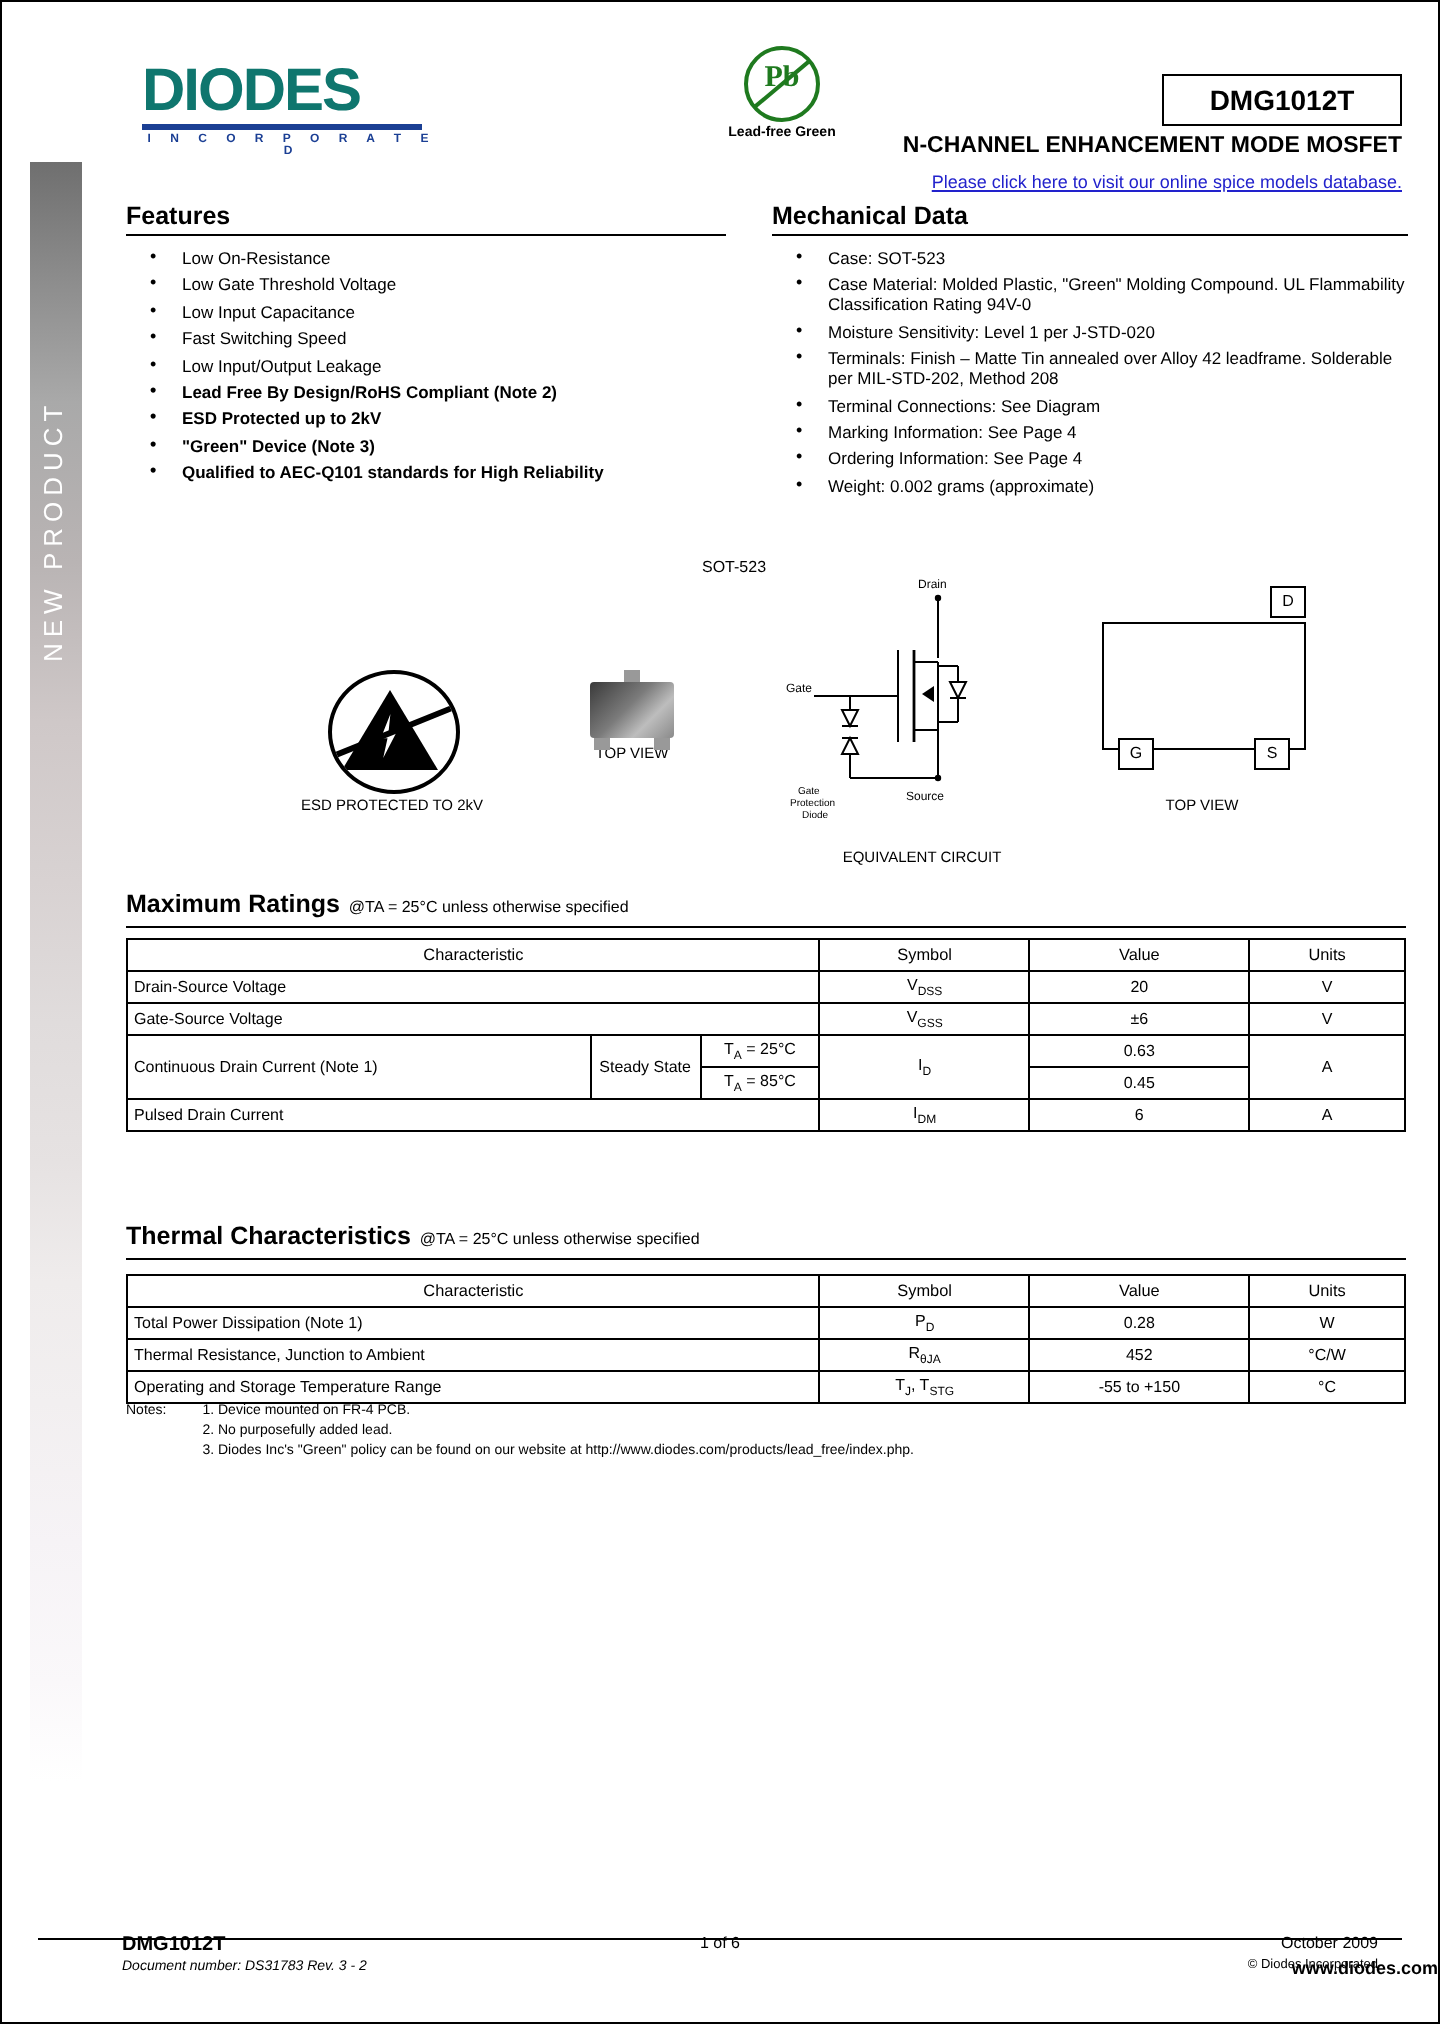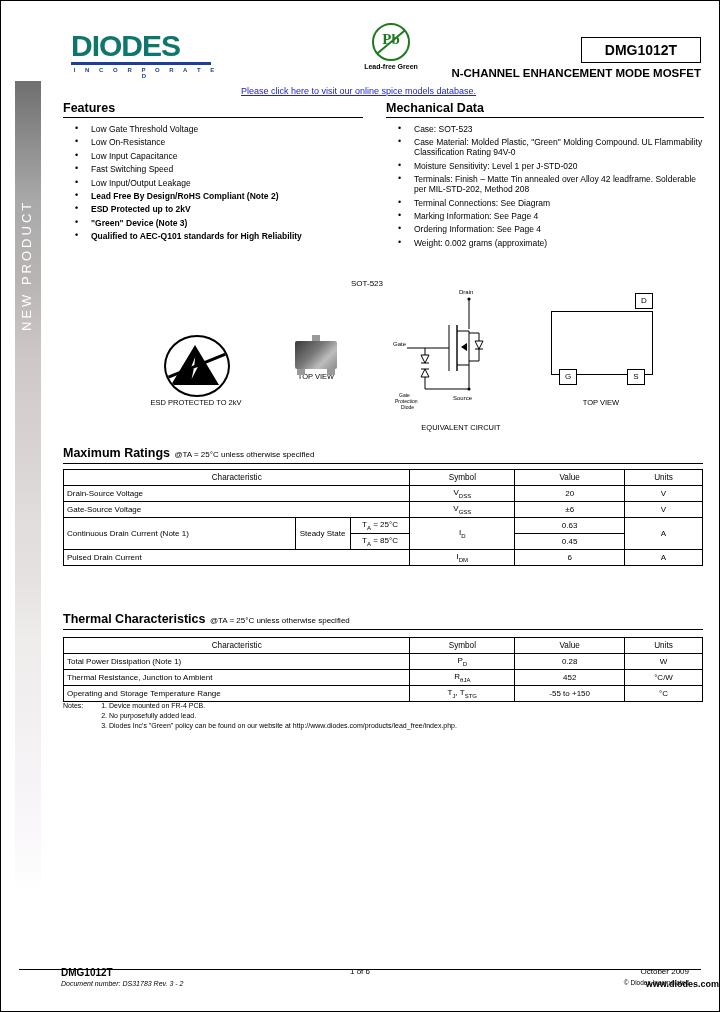--- a/index.html
+++ b/index.html
@@ -138,20 +138,21 @@
     width: 400px;
     text-align: right;
     font-size: 11.5px;
     font-weight: bold;
   }
   .spicelink {
     position: absolute;
     right: 18px;
     top: 85px;
     width: 460px;
+    text-align: right;
     font-size: 9px;
     color: #2222cc;
     text-decoration: underline;
     cursor: pointer;
   }
 
   
   .sec-title {
     font-size: 12.5px;
     font-weight: bold;
@@ -326,22 +327,22 @@
   </div>
 
   <div class="partbox">DMG1012T</div>
   <div class="subtitle">N-CHANNEL ENHANCEMENT MODE MOSFET</div>
   <div class="spicelink">Please click here to visit our online spice models database.</div>
 
   <div class="features">
     <div class="sec-title">Features</div>
     <div class="hr"></div>
     <ul class="bul">
+      <li>Low On-Resistance</li>
       <li>Low Gate Threshold Voltage</li>
-      <li>Low On-Resistance</li>
       <li>Low Input Capacitance</li>
       <li>Fast Switching Speed</li>
       <li>Low Input/Output Leakage</li>
       <li class="b">Lead Free By Design/RoHS Compliant (Note 2)</li>
       <li class="b">ESD Protected up to 2kV</li>
       <li class="b">"Green" Device (Note 3)</li>
       <li class="b">Qualified to AEC-Q101 standards for High Reliability</li>
     </ul>
   </div>
 

